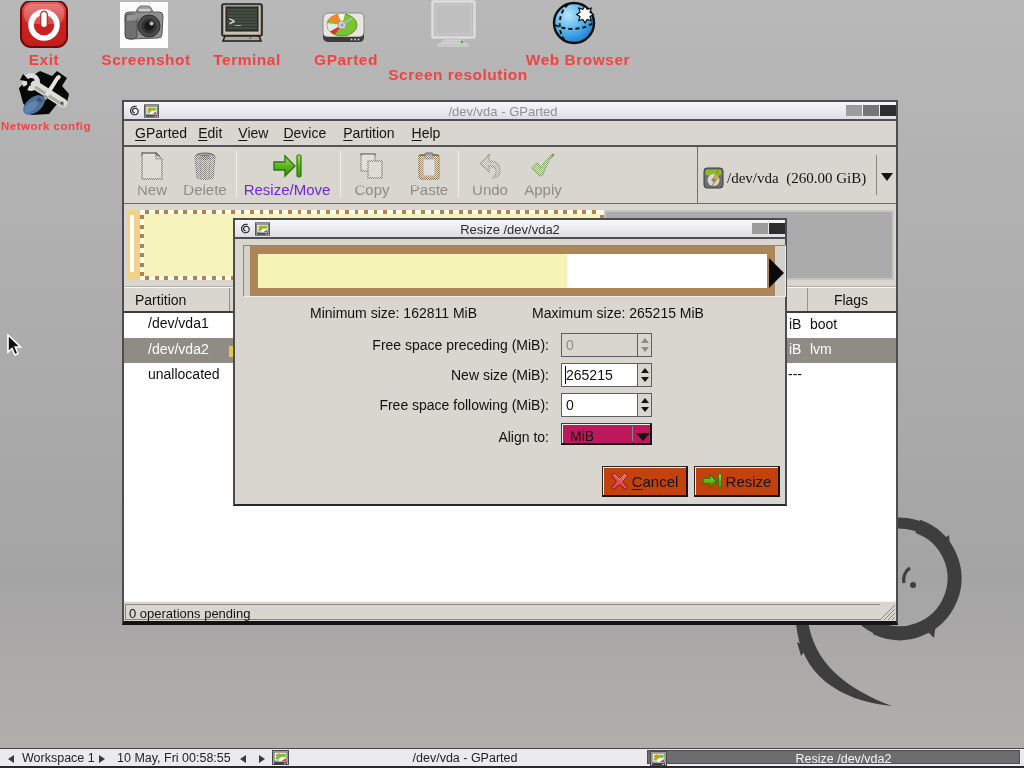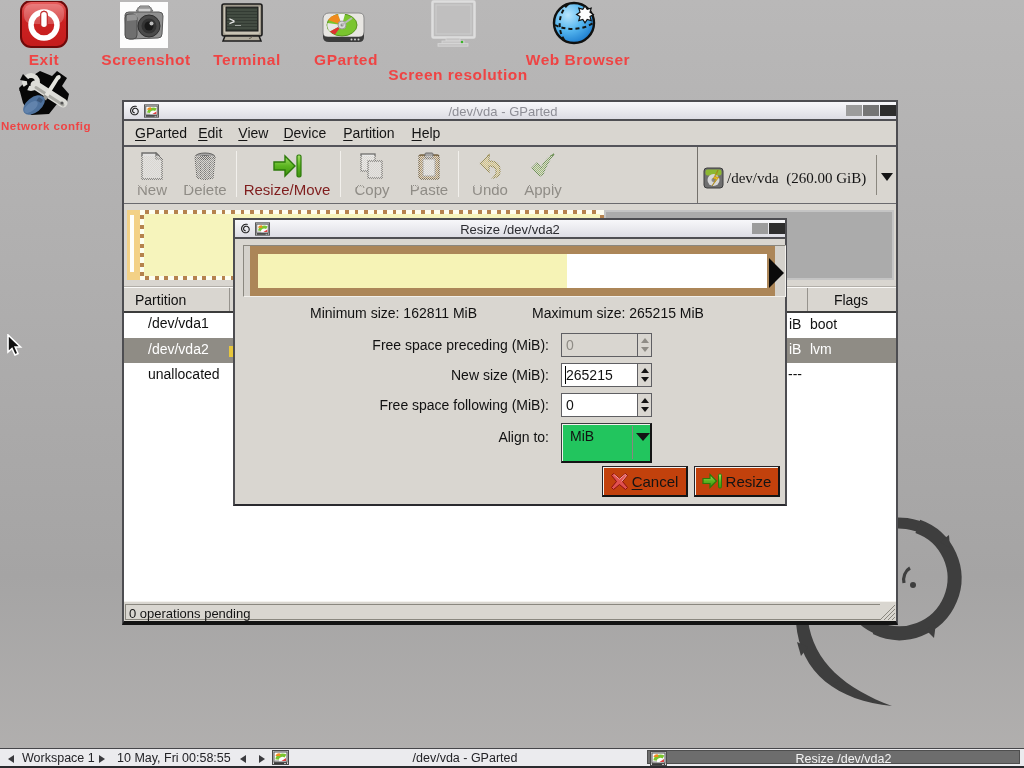--- a/index.html
+++ b/index.html
@@ -26,21 +26,21 @@
 .menubar > span:nth-child(2) { margin-left:11px; }
 .menubar > span:nth-child(3) { margin-left:16px; }
 .menubar > span:nth-child(4) { margin-left:15px; }
 .menubar > span:nth-child(5) { margin-left:17px; }
 .menubar > span:nth-child(6) { margin-left:17px; }
 .u { text-decoration:underline; text-underline-offset:2px; }
 
 
 .toolbar { height:57px; background:#d9d6d0; border-bottom:1px solid #6a6a6e; position:relative; }
 .tbitem { position:absolute; top:5px; text-align:center; color:#8f8c86; font-size:15px; }
-.tbitem.on { color:#7f1d1d; }
+.tbitem.on { color:#6d28d9; }
 .tbsep { position:absolute; top:4px; bottom:6px; width:1px; background:#9a978f; border-right:1px solid #f2f0ec; }
 .tbico { display:block; margin:0 auto 1px; }
 .dith { position:absolute; left:50%; top:4px; width:34px; height:31px; transform:translateX(-50%); background:repeating-conic-gradient(#d9d6d0 0% 25%, transparent 0% 50%); background-size:2px 2px; }
 
 
 .ppanel { height:83px; background:#d9d6d0; position:relative; border-bottom:1px solid #b2afa9; }
 
 
 .thead { height:26px; background:#d9d6d0; border-top:1px solid #fbfaf8; border-bottom:2px solid #3c3c3c; position:relative; font-size:14px; }
 .trow { height:25px; background:#fff; font-size:14px; position:relative; }
@@ -401,21 +401,21 @@
     <span class="abs" style="left:0px; top:156px; width:314px; text-align:right; font-size:14px;">Free space following (MiB):</span>
     <div class="spinbox" style="left:326px; top:152px;">
       <span class="val">0</span>
       <span class="btns">
           <span class="arr-up"></span>
           <span class="arr-dn"></span>
         </span>
     </div>
 
     <span class="abs" style="left:0px; top:188px; width:314px; text-align:right; font-size:14px;">Align to:</span>
-    <div class="abs" style="left:326px; top:182px; width:91px; height:40px; background:#22c55e; border:1px solid #3c3c40; border-right:2px solid #141414; border-bottom:2px solid #141414; box-shadow:inset 1px 1px 0 #f4f2ee;">
+    <div class="abs" style="left:326px; top:182px; width:91px; height:22px; background:#be185d; border:1px solid #3c3c40; border-right:2px solid #141414; border-bottom:2px solid #141414; box-shadow:inset 1px 1px 0 #f4f2ee;">
       <span class="abs" style="left:8px; top:4px; font-size:14px;">MiB</span>
       <span class="abs" style="left:70px; top:2px; bottom:2px; width:1px; background:#8a877f;"></span>
       <span class="abs" style="left:74px; top:9px; width:0; height:0; border-left:7px solid transparent; border-right:7px solid transparent; border-top:8px solid #141414;"></span>
     </div>
 
     <div class="btn" style="left:367px; top:225px; width:86px; height:31px;">
       <svg width="17" height="17" viewBox="0 0 17 17" style="margin-right:4px;">
         <path d="M 2.5 0.5 L 8.5 5.5 L 14.5 0.5 L 16.5 2.5 L 11.5 8.5 L 16.5 14.5 L 14.5 16.5 L 8.5 11.5 L 2.5 16.5 L 0.5 14.5 L 5.5 8.5 L 0.5 2.5 Z" fill="#e05050" stroke="#8a1010" stroke-width="1"></path>
         <path d="M 3 1.5 L 8.5 6.2 L 14 1.5 L 15.5 2.6 L 10.6 8.5" fill="none" stroke="#f4a0a0" stroke-width="1"></path>
       </svg>

